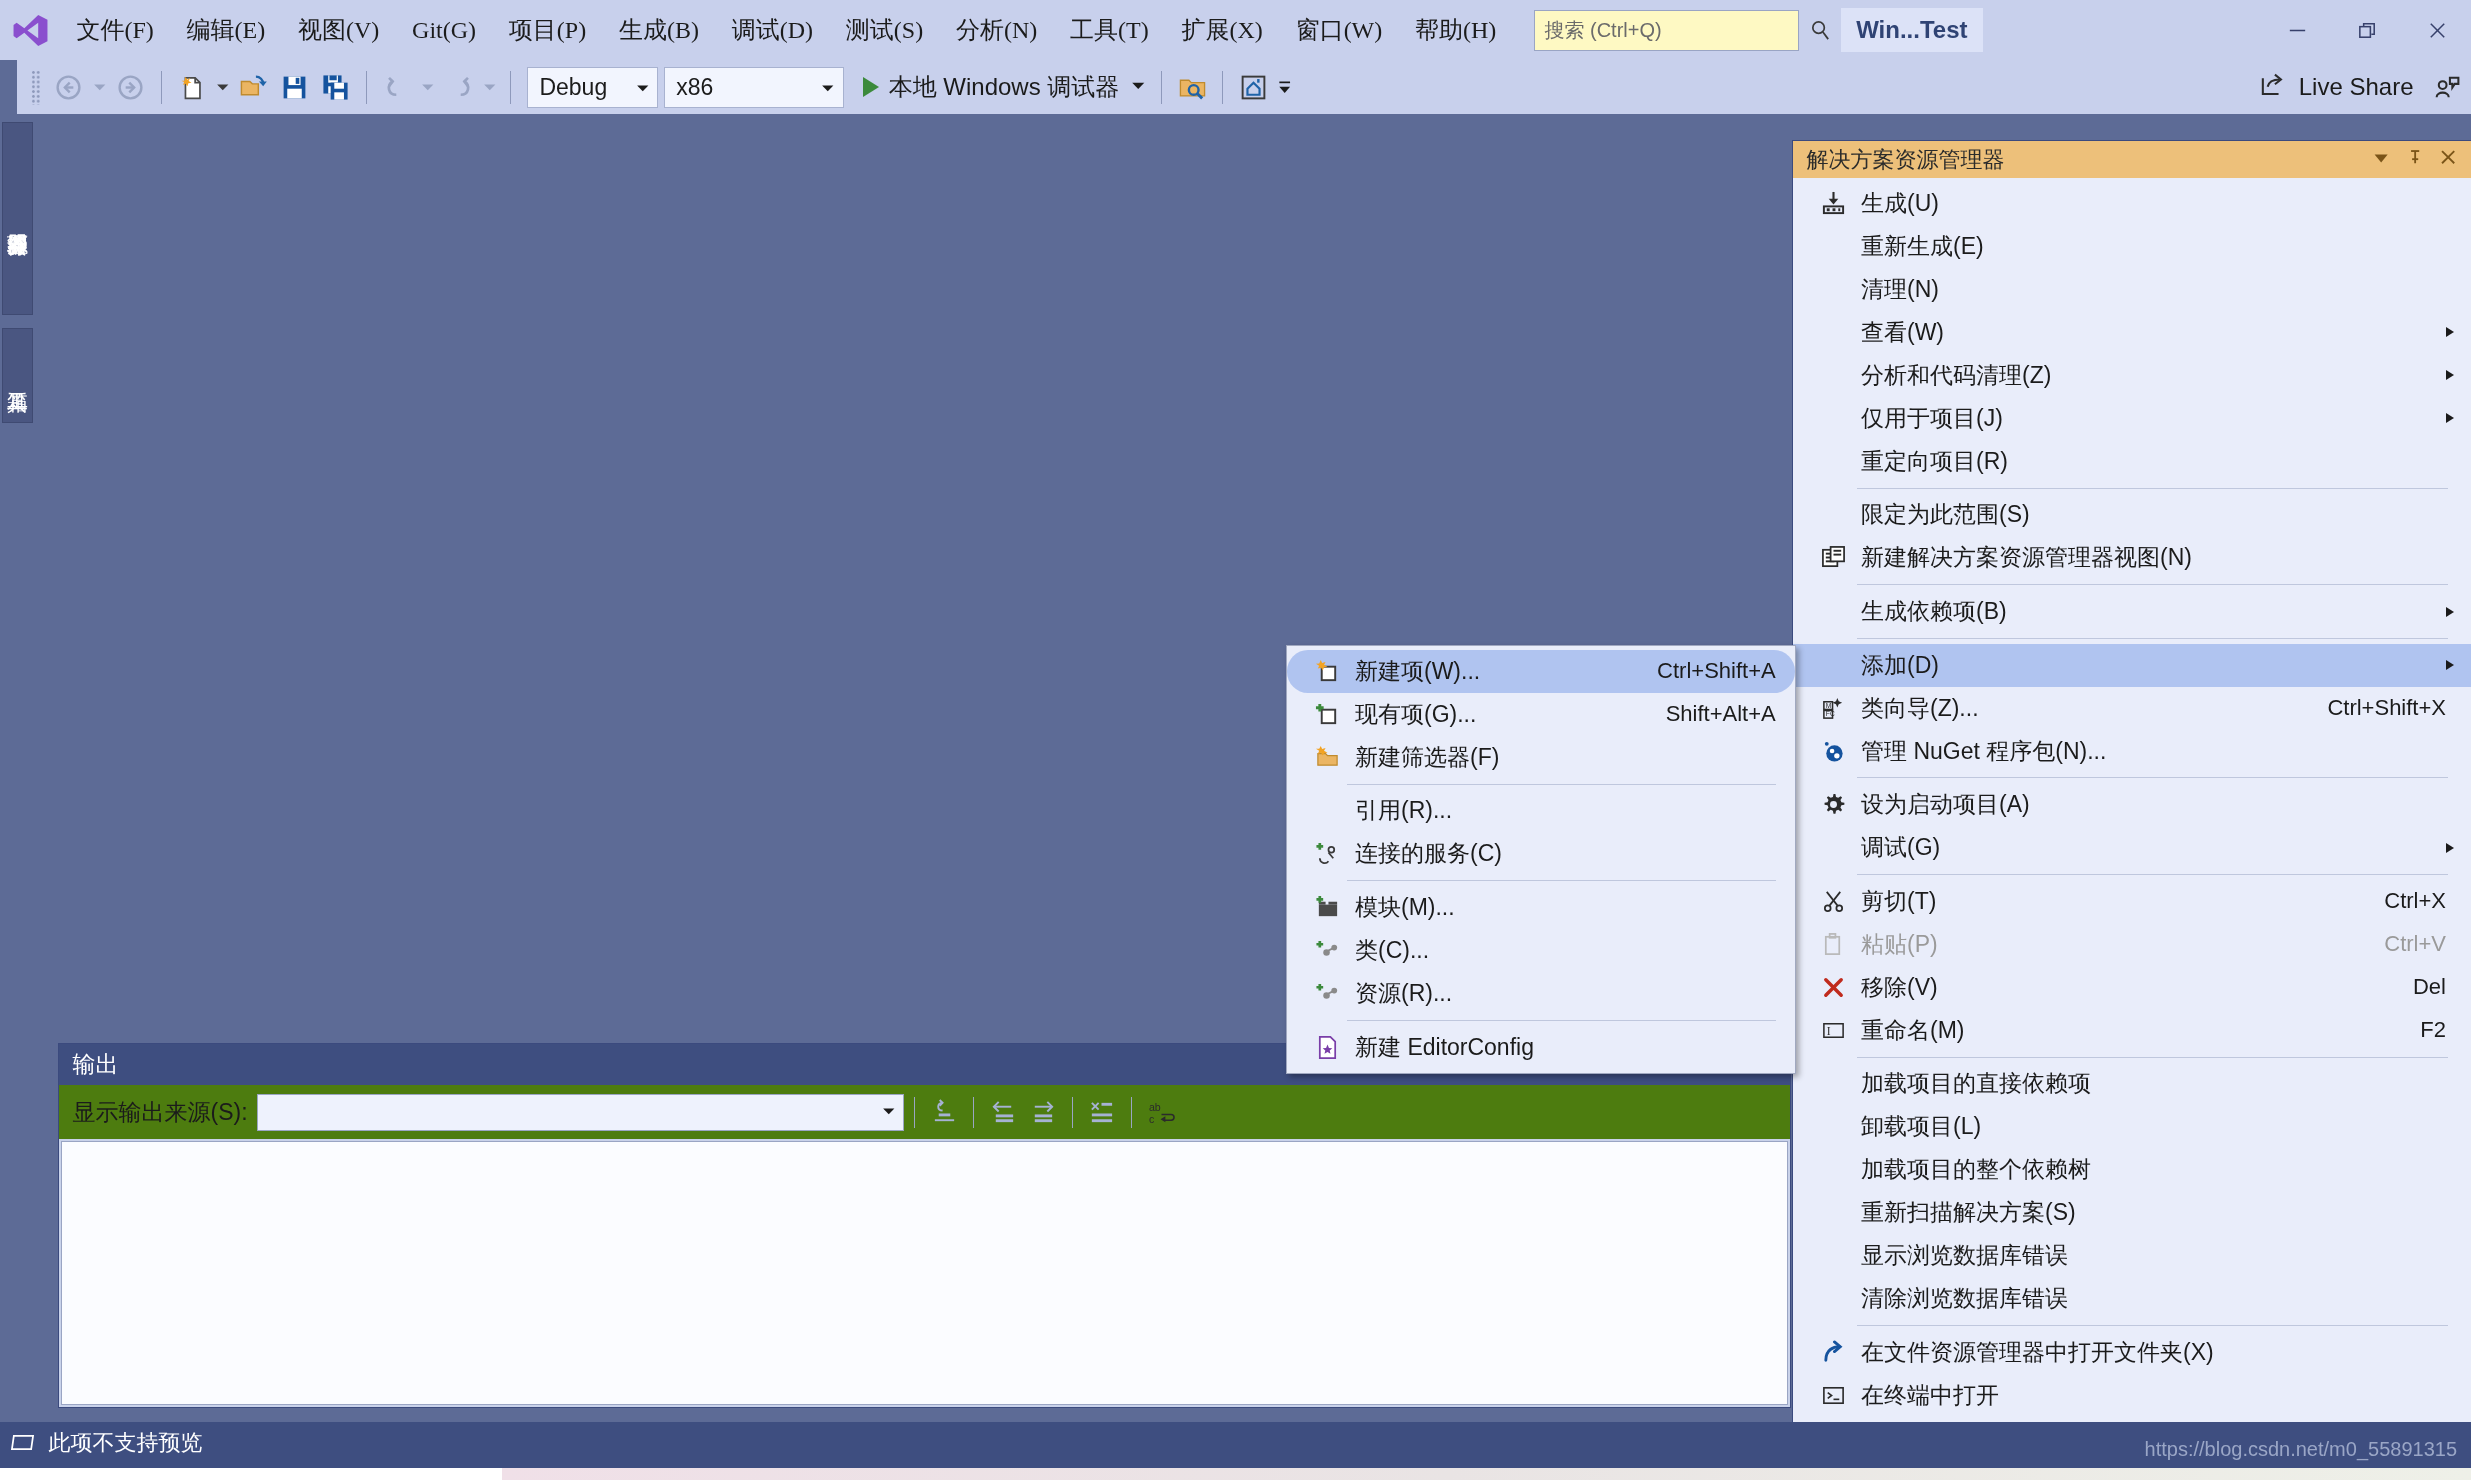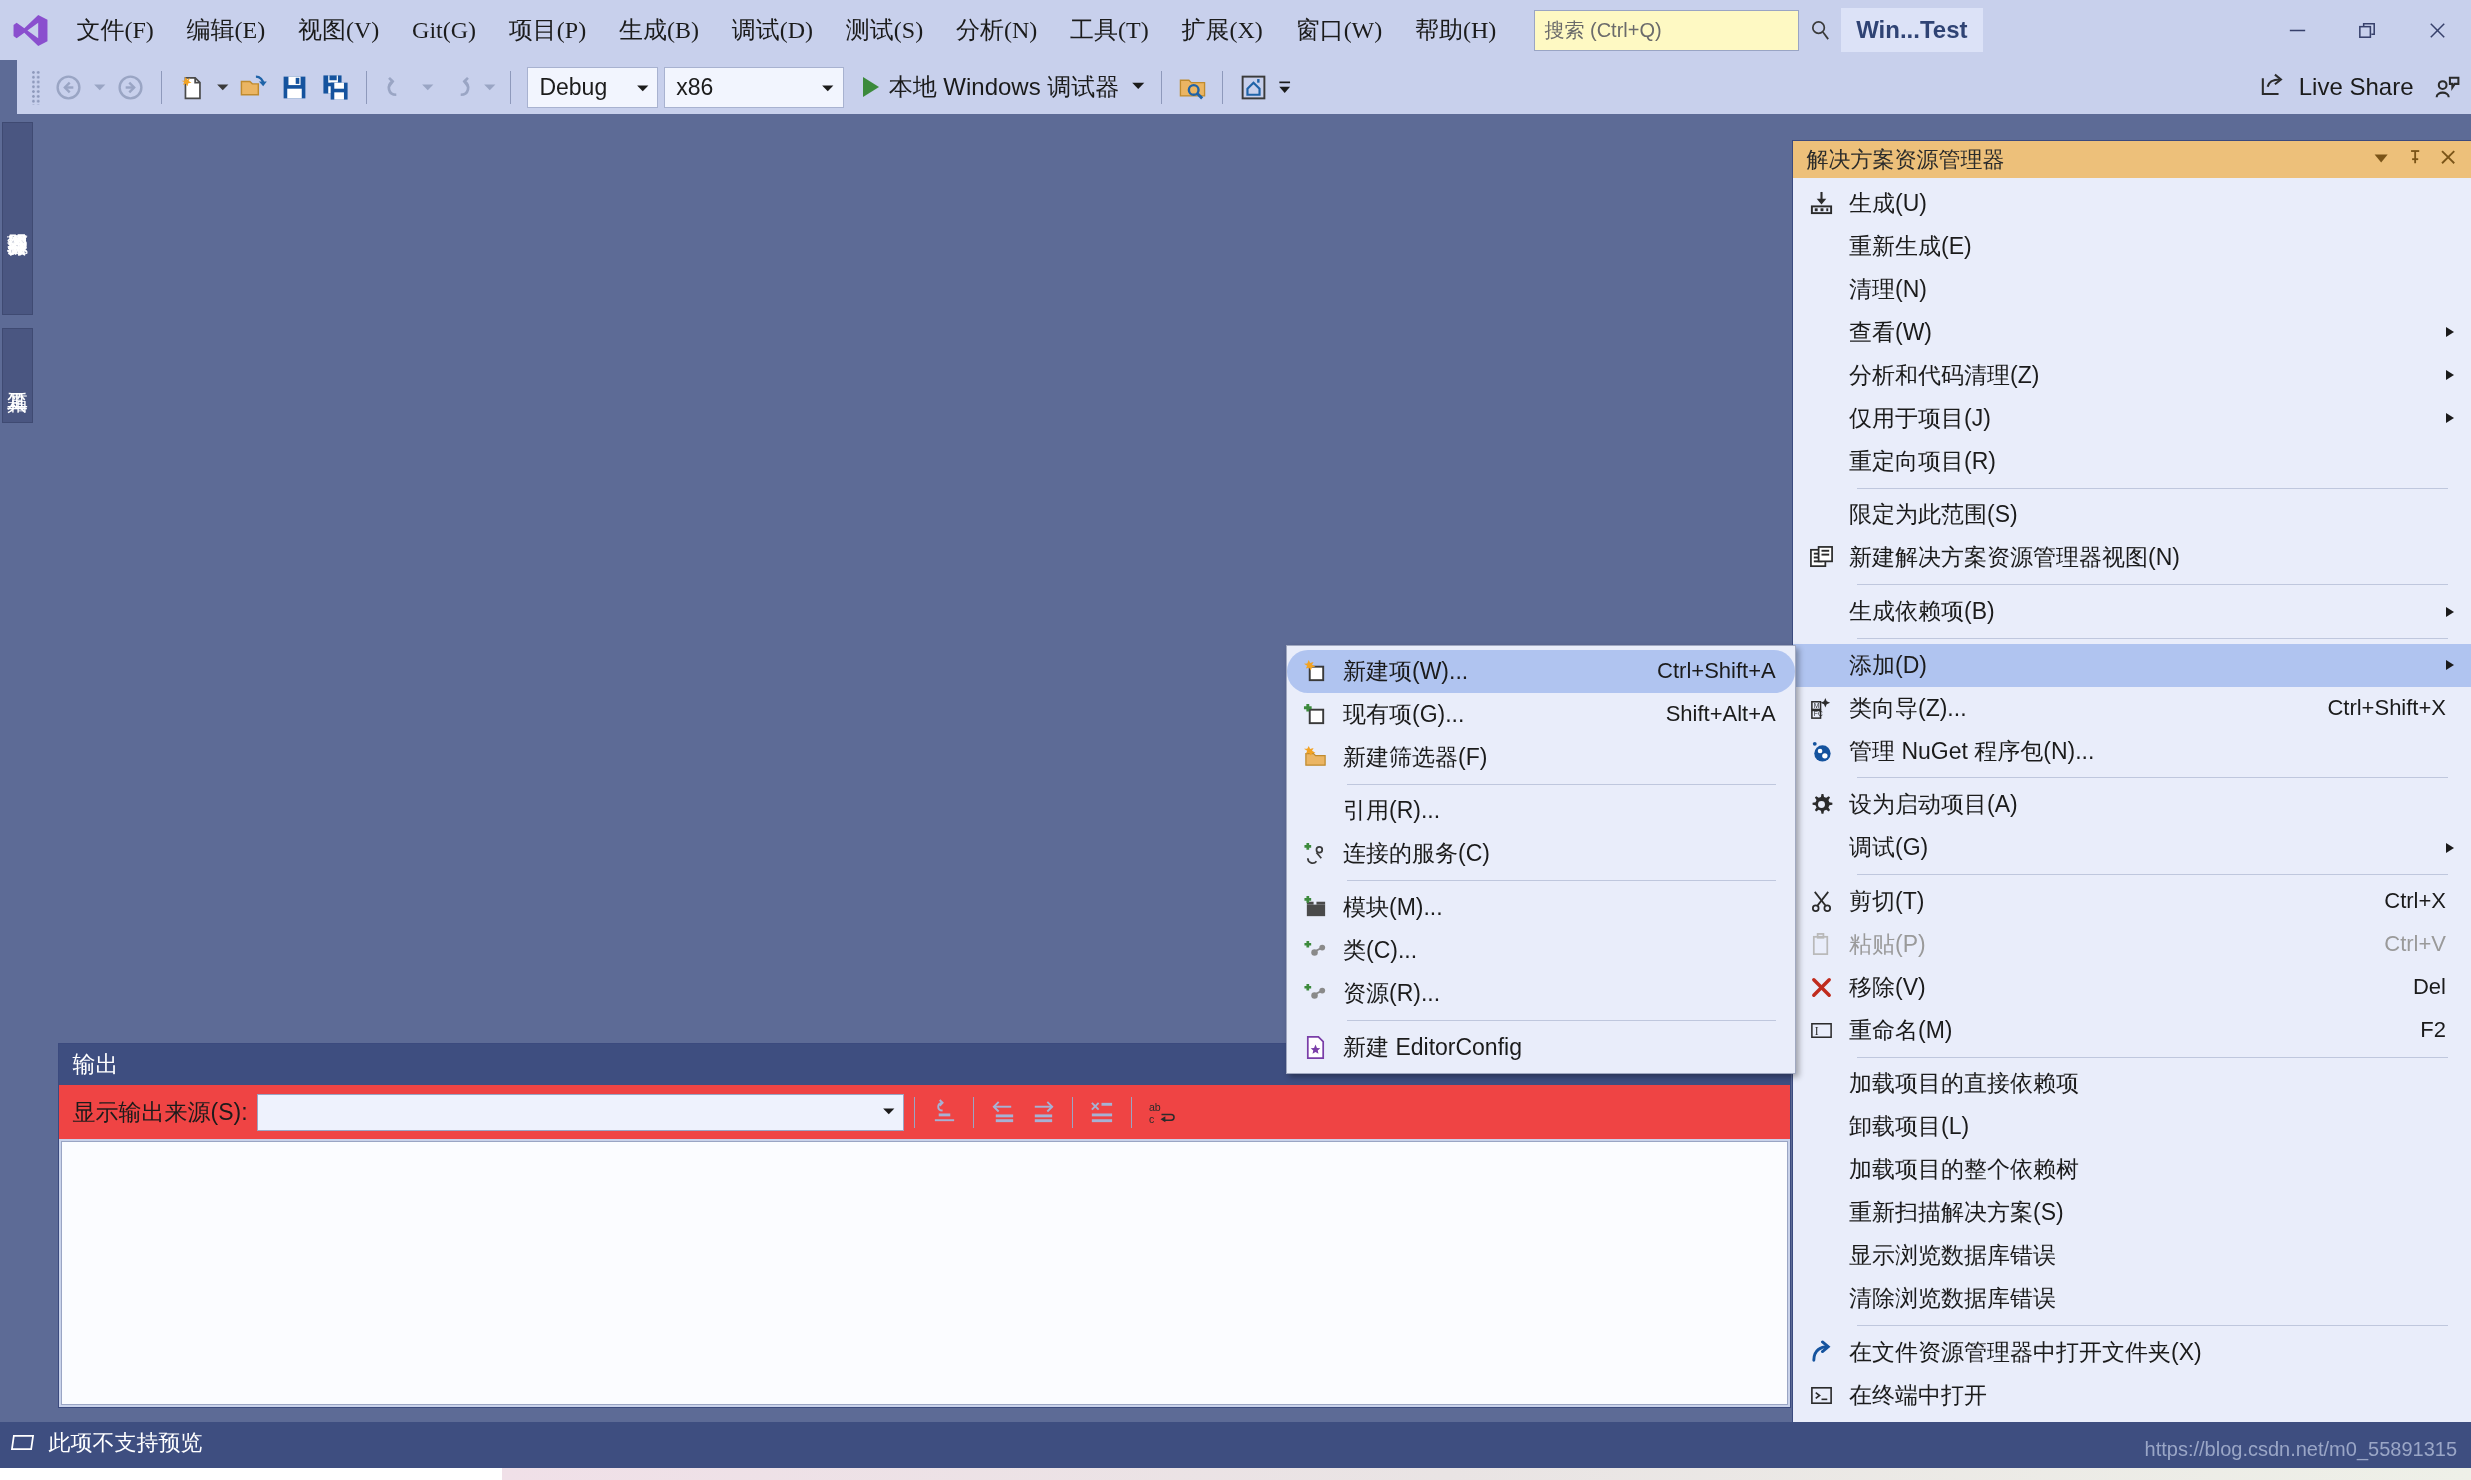--- a/index.html
+++ b/index.html
@@ -154,21 +154,21 @@
     height: 41px; background: #3E4E80;
     display: flex; align-items: center;
     padding: 0 13.5px;
     color: #ffffff; font-size: 23px;
     position: relative;
   }
   .out-title-btns { position: absolute; right: 9.7px; display: flex; gap: 17.4px; align-items: center; }
   .out-title-btns svg { width: 19.3px; height: 19.3px; }
   .out-toolbar {
     height: 54px; display: flex; align-items: center;
-    padding: 0 7.7px; background: #ef4444;
+    padding: 0 7.7px; background: #4d7c0f;
   }
   .out-lbl { font-size: 23px; color: #1b1b1b; margin: 0 9.7px 0 5.8px; white-space: nowrap; }
   .out-combo {
     width: 647px; height: 37px;
     background: #EEF2FD; border: 1px solid #9aa5c4;
     display: flex; align-items: center;
     padding: 0 7.7px;
   }
   .out-combo .carrow { margin-left: auto; }
   .out-sep { width: 1px; height: 31px; background: #9aa5c4; margin: 0 9.7px; }
@@ -220,21 +220,21 @@
 
   
   .ctxmenu {
     position: absolute; left: 0; top: 37px;
     width: 678px;
     background: #E9EDFA;
     padding: 3.9px 0;
   }
   .mrow {
     height: 43px; display: flex; align-items: center;
-    position: relative; padding-left: 0;
+    position: relative; padding-left: 12px;
     font-size: 23px; color: #1b1b1b;
     white-space: nowrap;
   }
   .mrow.sel { background: #B0C4F0; }
   .mrow.disabled { color: #9a9a9a; }
   .micon {
     width: 56px; min-width: 56px; height: 43px;
     display: flex; align-items: center; justify-content: center;
   }
   .micon svg { width: 25px; height: 25px; }

